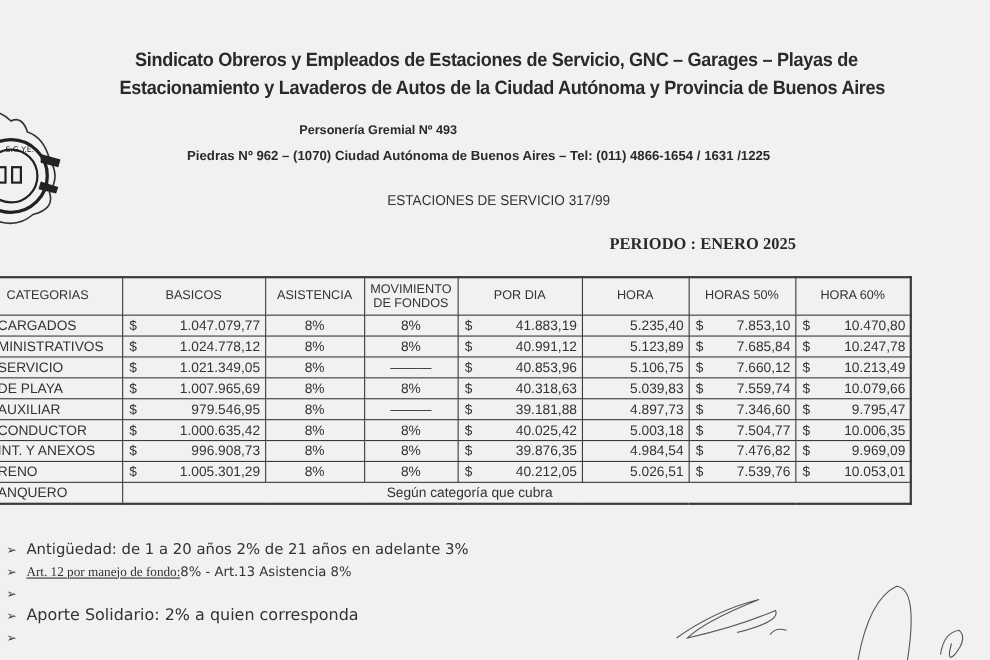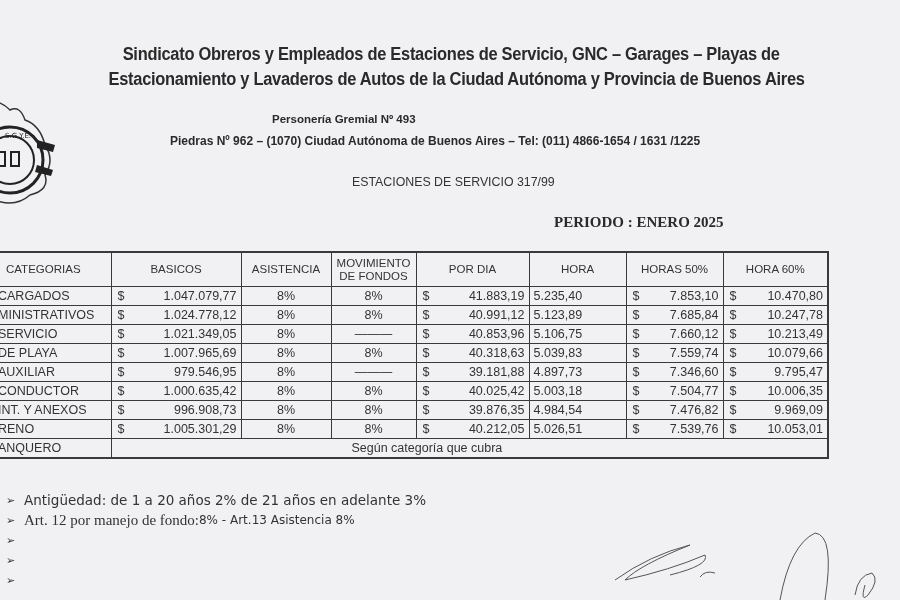--- a/index.html
+++ b/index.html
@@ -33,28 +33,28 @@
     border:2px solid #3a3a3a;
   }
   table.grid td, table.grid th {
     border:1px solid #3a3a3a; padding:0 4px; height:18px; line-height:18px;
     white-space:nowrap; overflow:hidden; font-weight:normal;
   }
   table.grid th { height:33px; line-height:13px; font-size:11.5px; text-align:center; }
   .c { text-align:center; }
   .money { display:flex; justify-content:space-between; }
   .money .cur { padding-left:2px; }
-  .r { text-align:left; }
+  .r { text-align:right; }
   .notes {
     left:6px; top:490px; font-family:"DejaVu Sans", sans-serif; color:#333;
   }
   .note { display:flex; align-items:center; height:20px; }
   .note .bullet { font-size:11px; width:18px; color:#333; }
   .note.small .txt { font-size:12px; }
-  .serif-part { font-family:"Liberation Serif", serif; font-size:15px; }
+  .serif-part { font-family:"Liberation Serif", serif; font-size:12px;text-decoration:underline; }
   .logo { left:-35px; top:90px; }
   .sig { left:610px; top:525px; }
 </style>
 </head>
 <body>
 
 <div class="abs logo">
   <svg width="100" height="120" viewBox="0 0 100 120">
     <path d="M10 15 Q30 5 45 20 Q55 15 60 30 Q75 35 80 55 Q90 70 80 85 Q85 100 65 105 Q50 118 30 110 Q10 115 5 95" fill="none" stroke="#333" stroke-width="1.5"></path>
     <circle cx="45" cy="70" r="33" fill="#f1f1f4" stroke="#222" stroke-width="3"></circle>
@@ -355,20 +355,21 @@
   <div class="note small">
     <span class="bullet">➢</span>
     <span class="serif-part">Art. 12 por  manejo de fondo: </span>
     <span class="txt"> 8% - Art.13 Asistencia  8%</span>
   </div>
   <div class="note" style="font-size:13px;">
     <span class="bullet">➢</span>
   </div>
   <div class="note" style="font-size:14.5px;">
     <span class="bullet">➢</span>
+    <span class="txt">Aporte Solidario: 2% a quien corresponda</span>
   </div>
   <div class="note" style="font-size:13px;">
     <span class="bullet">➢</span>
   </div>
 </div>
 
 <div class="abs sig">
   <svg width="290" height="80" viewBox="0 0 290 80">
     <path d="M5 55 Q40 30 80 20 Q30 40 15 55 Q60 45 95 30 Q100 40 60 50" fill="none" stroke="#555" stroke-width="1"></path>
     <path d="M90 52 Q95 45 105 48" fill="none" stroke="#555" stroke-width="1"></path>

